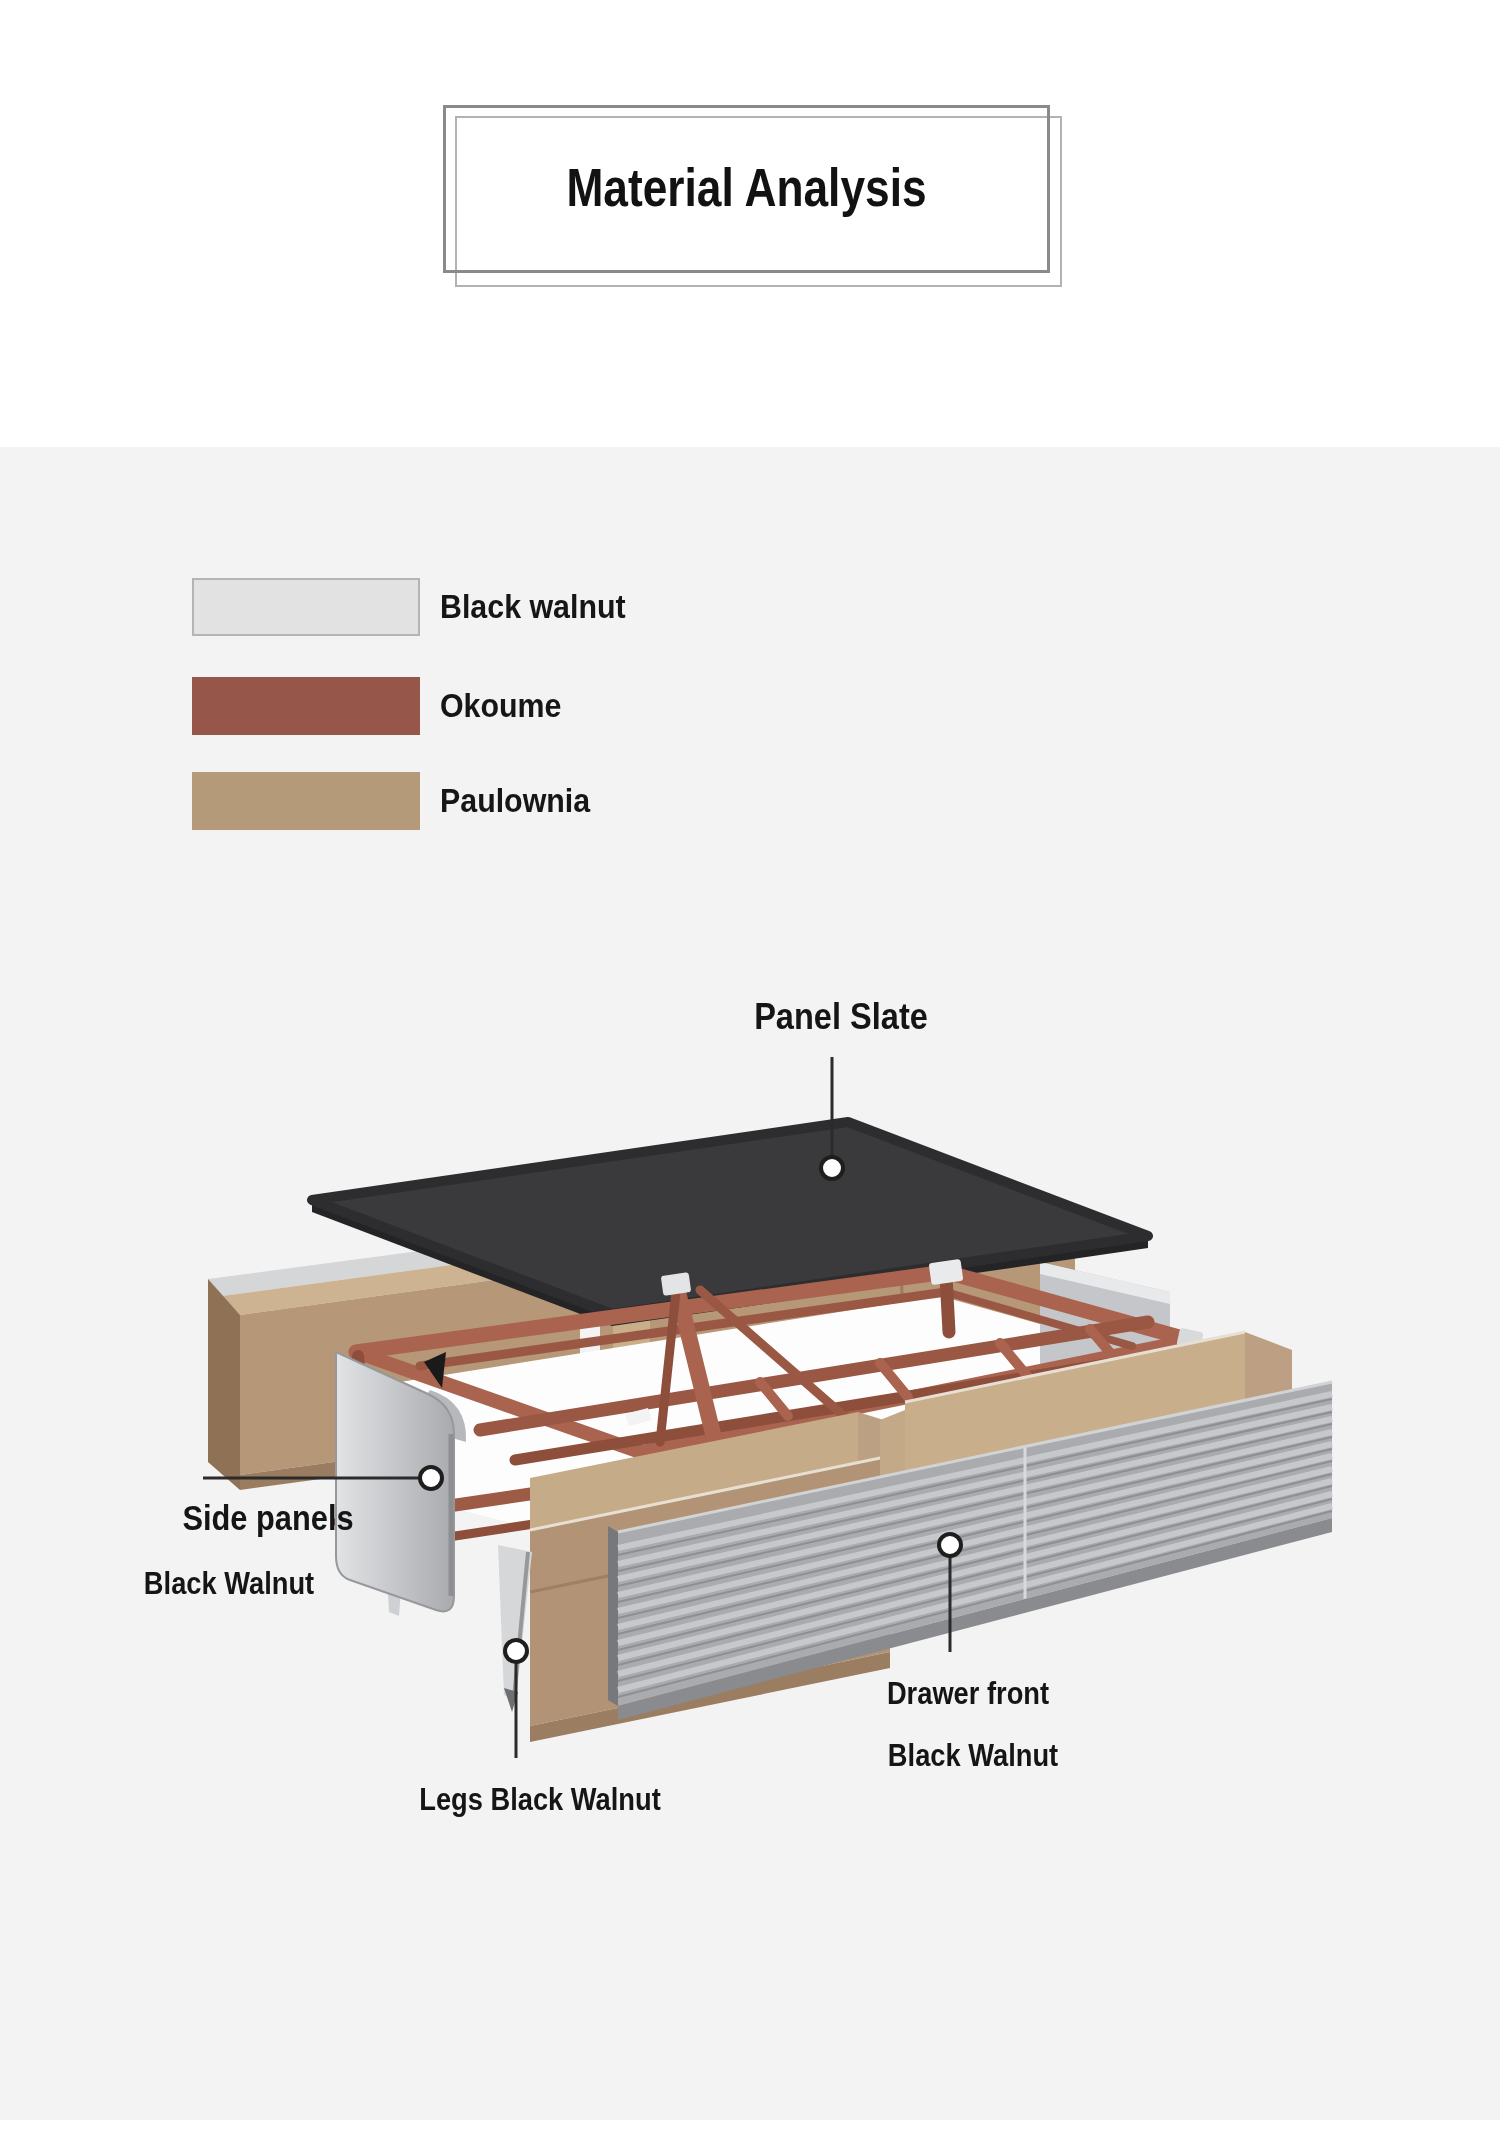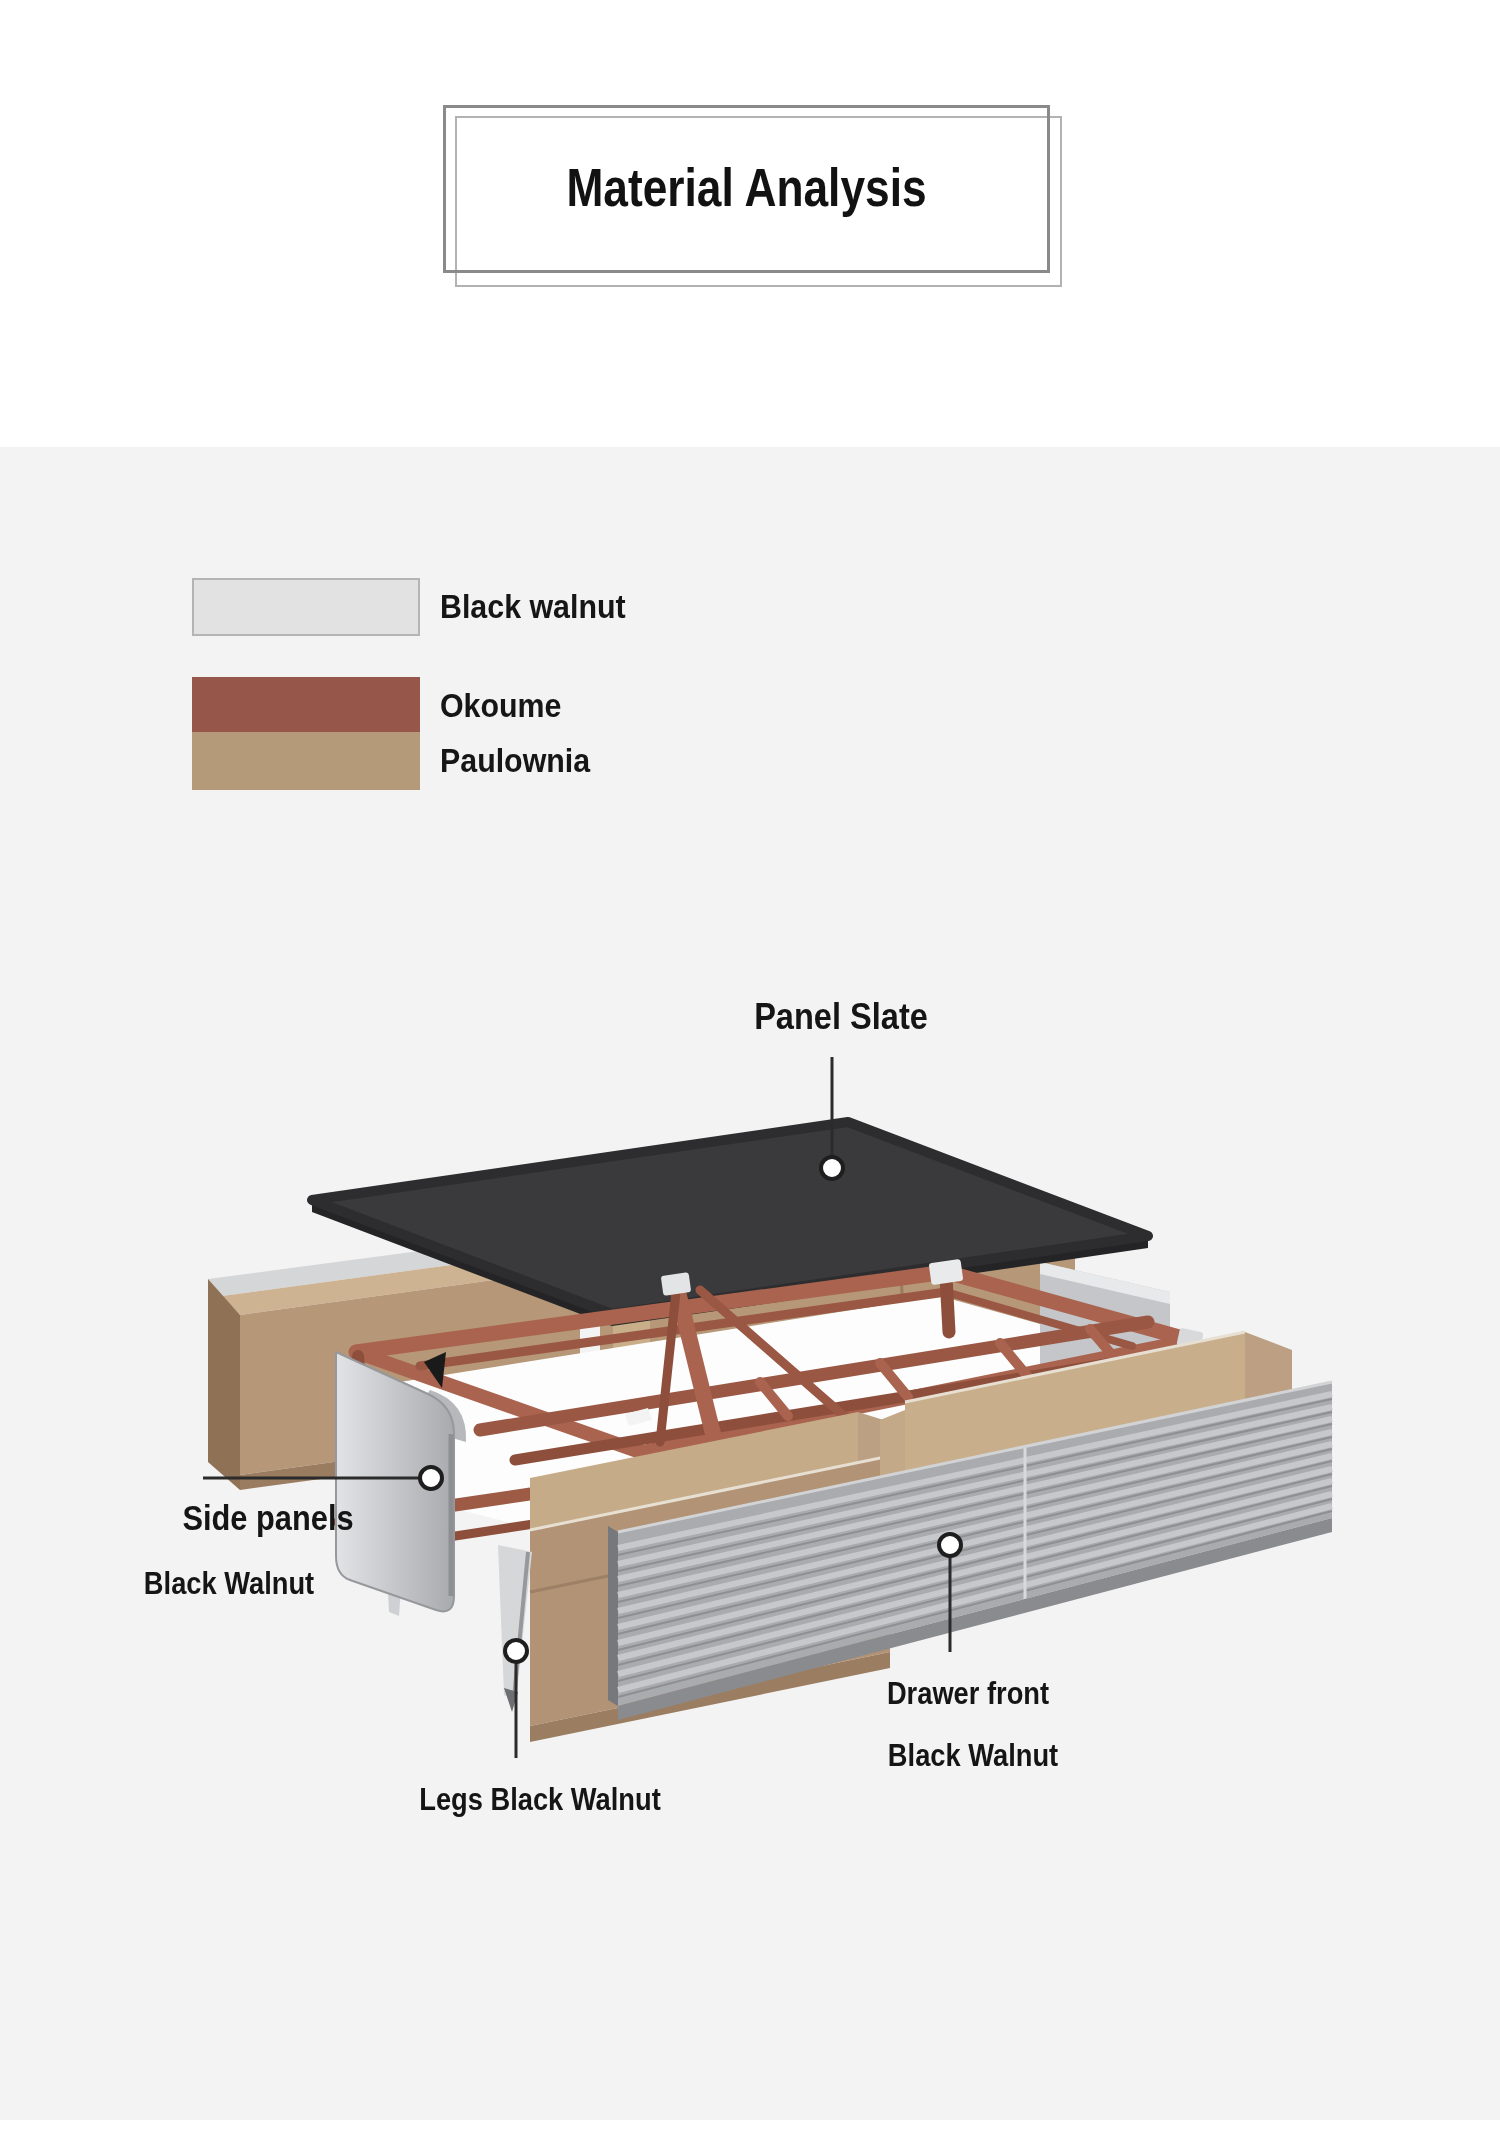--- a/index.html
+++ b/index.html
@@ -57,21 +57,21 @@
 <div class="title-text">Material Analysis</div>
 
 <div class="legend-row first" style="top:578px">
   <div class="swatch" style="background-color: rgb(226, 226, 226);"></div>
   <div class="legend-label">Black walnut</div>
 </div>
 <div class="legend-row" style="top:677px">
   <div class="swatch" style="background-color: rgb(150, 87, 74);"></div>
   <div class="legend-label">Okoume</div>
 </div>
-<div class="legend-row" style="top:732px">
+<div class="legend-row" style="top:772px">
   <div class="swatch" style="background-color: rgb(180, 154, 121);"></div>
   <div class="legend-label">Paulownia</div>
 </div>
 
 <svg class="diagram-svg" viewBox="0 0 1500 2138">
   <defs>
     <linearGradient id="gradPanel" x1="0" y1="0" x2="1" y2="0">
       <stop offset="0" stop-color="#e2e3e5"></stop>
         <stop offset="1" stop-color="#a9aaae"></stop>
     </linearGradient>

